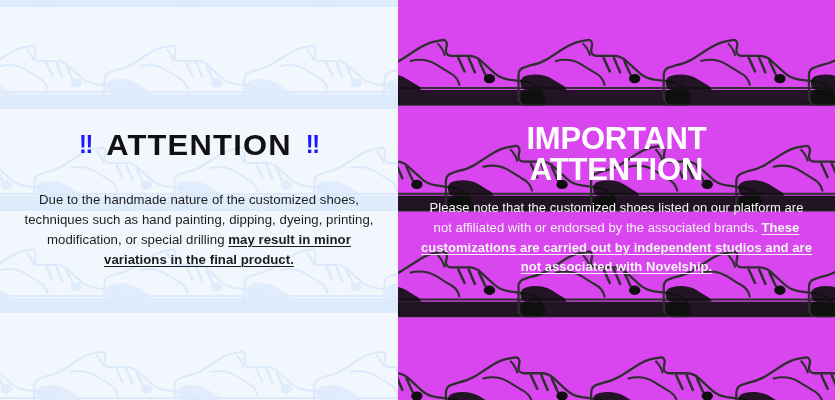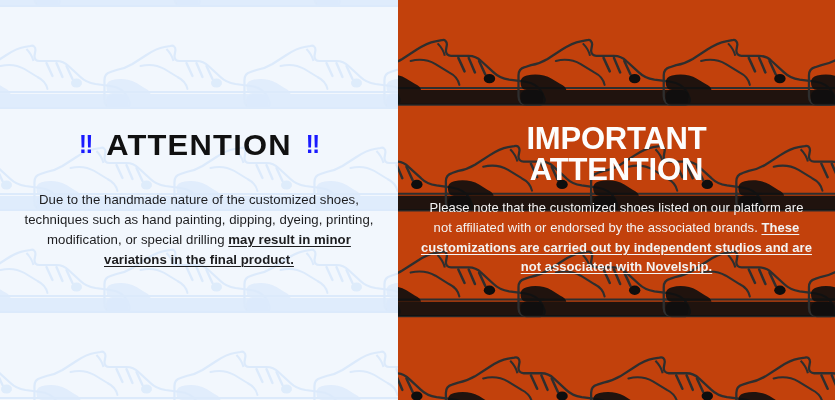--- a/index.html
+++ b/index.html
@@ -27,21 +27,21 @@
     display: flex;
     align-items: center;
     justify-content: center;
   }
   .panel-left {
     width: 417px;
     background: #f2f7fd;
   }
   .panel-right {
     width: 458px;
-    background: #c2410c;
+    background: #d946ef;
   }
 
   
   .pattern {
     position: absolute;
     top: -40px;
     left: -60px;
     right: -60px;
     bottom: -40px;
     pointer-events: none;

